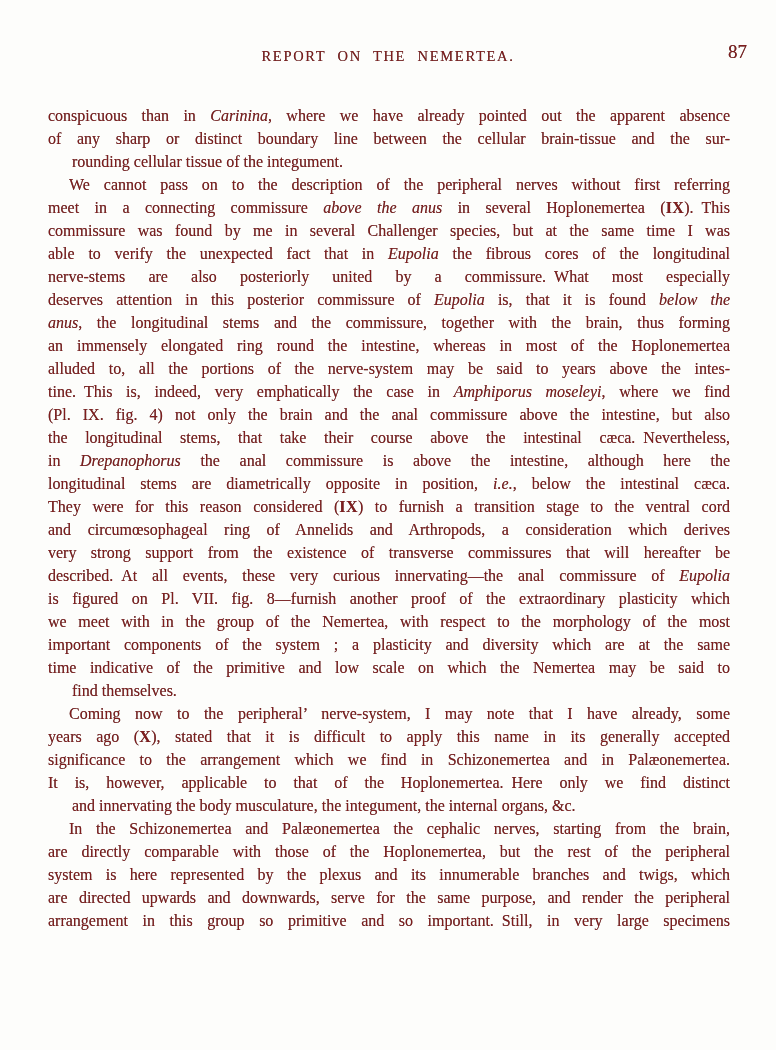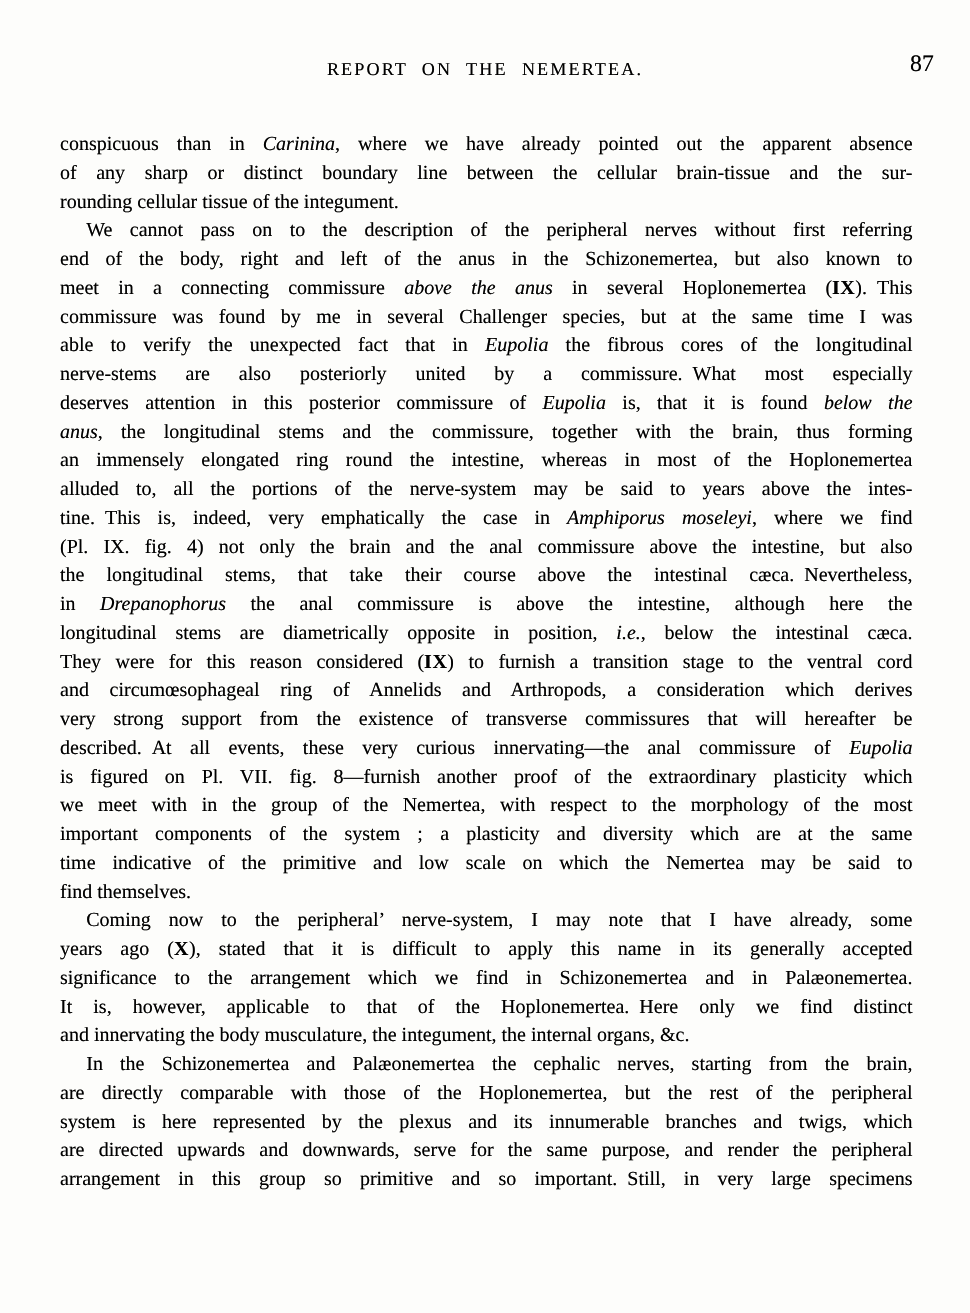--- a/index.html
+++ b/index.html
@@ -3,61 +3,60 @@
 <meta charset="utf-8">
 <style>
   html,body{margin:0;padding:0;}
   body{
     width:776px;height:1050px;overflow:hidden;
     background:#f4f4f2;
     font-family:"Liberation Serif","DejaVu Serif",serif;
   }
   .page{
     position:relative;width:776px;height:1050px;
-    background:#fdfdfb;color:#000000;
+    background:#fdfdfb;color:#7f1d1d;
   }
   .header-title{
     position:absolute;top:48px;left:50%;transform:translateX(-50%);
     font-size:14.5px;letter-spacing:1.7px;word-spacing:6px;white-space:nowrap;
     text-shadow:0 0 .5px rgba(20,18,16,.65);
   }
   .header-pagenum{
     position:absolute;top:41px;right:29px;font-size:19px;
     text-shadow:0 0 .5px rgba(20,18,16,.65);
   }
   .text-block{
     position:absolute;top:104px;left:48px;width:682px;
     font-size:16px;line-height:23px;
     text-shadow:0 0 .45px rgba(22,20,18,.6);
   }
   .para{margin:0;}
   .line{
     text-align:justify;
     text-align-last:justify;
   }
-  .line.last{text-align-last:left;}
+  .line.last{text-align-last:left;margin-left:24px;}
   .line.first{text-indent:21px;}
   .it{font-style:italic;}
   .bf{font-weight:700;letter-spacing:.4px;}
 </style>
 </head>
 <body>
 
 <div class="page">
   <div class="header-title">REPORT ON THE NEMERTEA.</div>
   <div class="header-pagenum">87</div>
   <div class="text-block">
       <div class="para">
         <div class="line"><span>conspicuous than in </span><span class="it">Carinina</span><span>, where we have already pointed out the apparent absence</span></div>
         <div class="line"><span>of any sharp or distinct boundary line between the cellular brain-tissue and the sur-</span></div>
         <div class="line last"><span>rounding cellular tissue of the integument.</span></div>
       </div>
       <div class="para">
         <div class="line first"><span>We cannot pass on to the description of the peripheral nerves without first referring</span></div>
-        <div class="line"><span>end of the body, right and left of the anus in the Schizonemertea, but also known to</span></div>
         <div class="line"><span>meet in a connecting commissure </span><span class="it">above the anus</span><span> in several Hoplonemertea (</span><span class="bf">IX</span><span>). This</span></div>
         <div class="line"><span>commissure was found by me in several Challenger species, but at the same time I was</span></div>
         <div class="line"><span>able to verify the unexpected fact that in </span><span class="it">Eupolia</span><span> the fibrous cores of the longitudinal</span></div>
         <div class="line"><span>nerve-stems are also posteriorly united by a commissure. What most especially</span></div>
         <div class="line"><span>deserves attention in this posterior commissure of </span><span class="it">Eupolia</span><span> is, that it is found </span><span class="it">below the</span></div>
         <div class="line"><span class="it">anus</span><span>, the longitudinal stems and the commissure, together with the brain, thus forming</span></div>
         <div class="line"><span>an immensely elongated ring round the intestine, whereas in most of the Hoplonemertea</span></div>
         <div class="line"><span>alluded to, all the portions of the nerve-system may be said to years above the intes-</span></div>
         <div class="line"><span>tine. This is, indeed, very emphatically the case in </span><span class="it">Amphiporus moseleyi</span><span>, where we find</span></div>
         <div class="line"><span>(Pl. IX. fig. 4) not only the brain and the anal commissure above the intestine, but also</span></div>

